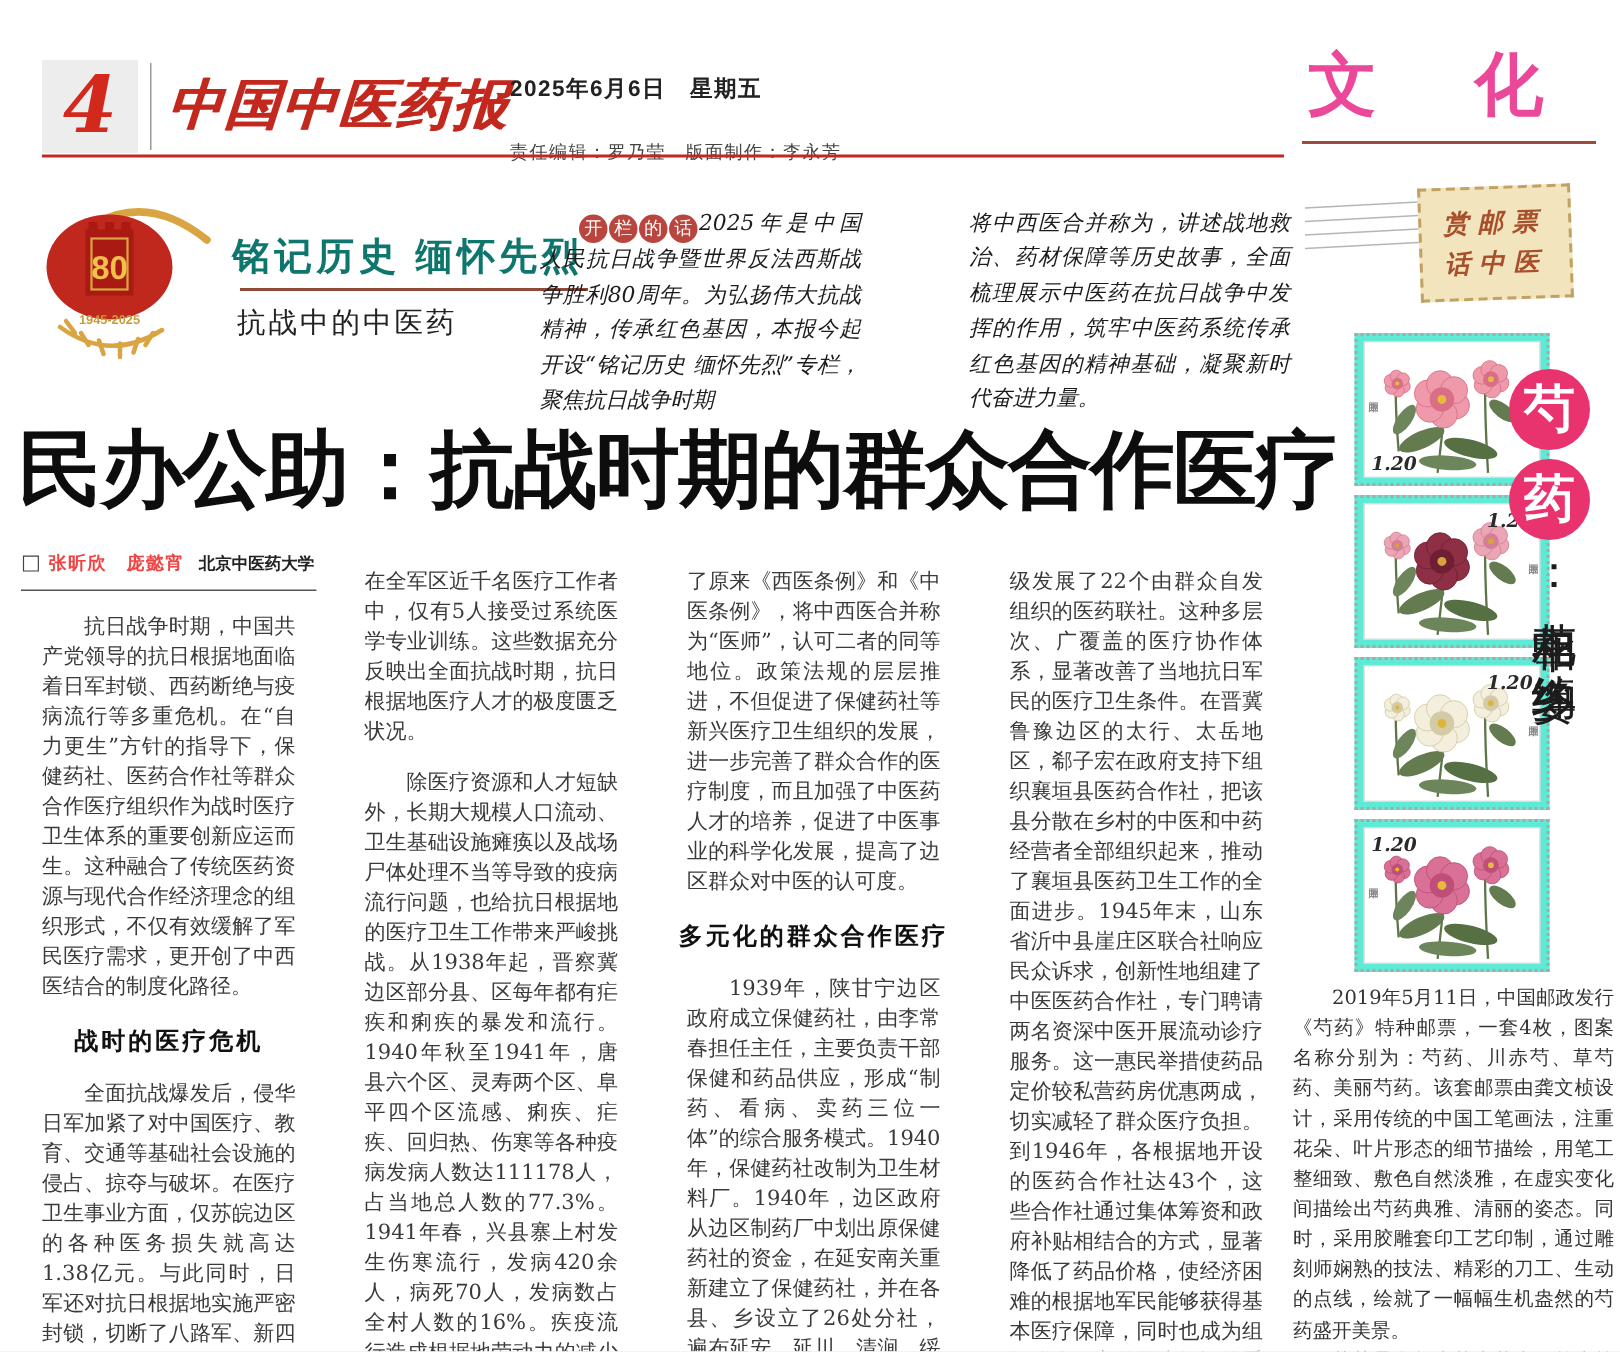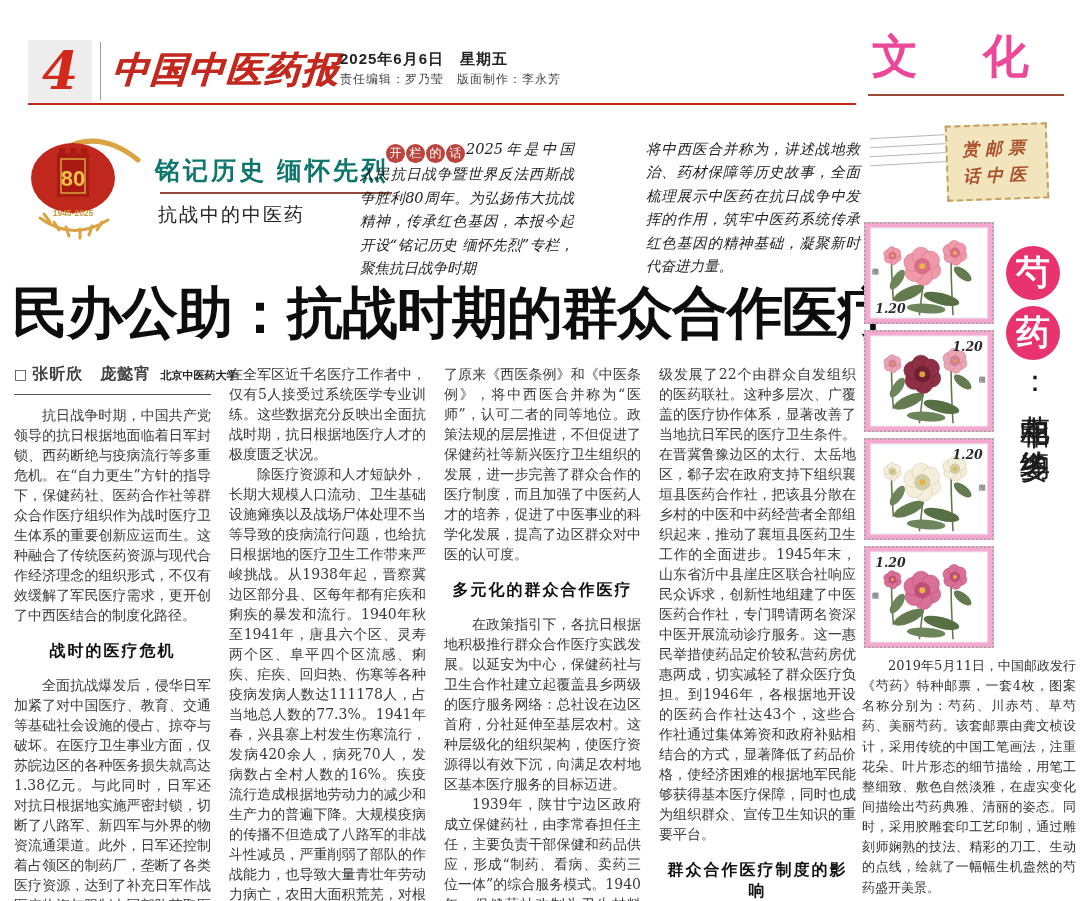--- a/index.html
+++ b/index.html
@@ -8,21 +8,21 @@
   
   .hdr-numbox{position:absolute;left:28px;top:40px;width:64px;height:62px;background:#ededed;
       display:flex;align-items:center;justify-content:center;}
   .hdr-num{font-size:52px;font-weight:bold;font-style:italic;color:#d3281c;line-height:1;}
   .hdr-sep{position:absolute;left:100px;top:42px;width:1px;height:58px;background:#9a9a9a;}
   .masthead{position:absolute;left:112px;top:46px;font-size:36px;font-weight:bold;font-style:italic;
       color:#c3281e;letter-spacing:2px;transform:skewX(-4deg);white-space:nowrap;
       text-shadow:1px 0 0 #c3281e;}
   .hdr-meta{position:absolute;left:340px;top:50px;font-family:"Liberation Sans",sans-serif;}
   .hdr-date{font-size:15px;font-weight:bold;color:#222;letter-spacing:1px;}
-  .hdr-credits{font-size:12px;color:#444;margin-top:2px;letter-spacing:1px;}
+  .hdr-credits{font-size:12px;color:#444;margin-top:24px;letter-spacing:1px;}
   .hdr-rule-left{position:absolute;left:28px;top:103px;width:828px;height:2px;background:#c3281e;}
   .section-title{position:absolute;left:872px;top:26px;width:192px;text-align:left;
       font-size:46px;font-weight:bold;color:#ec4899;letter-spacing:26px;
       font-family:"Liberation Sans",sans-serif;white-space:nowrap;}
   .hdr-rule-right{position:absolute;left:868px;top:94px;width:196px;height:2px;background:#9c4a3a;}
   
   .emblem{position:absolute;left:28px;top:126px;width:120px;height:114px;}
   .slogan{position:absolute;left:155px;top:154px;font-size:25px;font-weight:bold;color:#0f766e;
       letter-spacing:3px;font-family:"Liberation Sans",sans-serif;white-space:nowrap;}
   .slogan-rule{position:absolute;left:160px;top:192px;width:232px;height:2px;background:#8f4a3a;}
@@ -38,37 +38,37 @@
   .intro-lead-indent{display:inline-block;width:26px;}
   
   .headline{position:absolute;left:12px;top:276px;width:858px;font-size:56px;font-weight:900;
       color:#0d0d0d;letter-spacing:-1px;font-family:"Liberation Sans",sans-serif;white-space:nowrap;}
   
   .cols{position:absolute;left:14px;top:364px;width:844px;height:537px;display:flex;gap:18px;
       overflow:hidden;}
   .col{width:197px;flex:0 0 197px;}
   .byline{border-bottom:1px solid #555;padding-bottom:9px;margin-bottom:10px;white-space:nowrap;}
   .byline-mark{color:#444;font-size:14px;}
-  .byline-authors{font-size:16px;font-weight:bold;color:#404040;
+  .byline-authors{font-size:12px;font-weight:bold;color:#ef4444;
       font-family:"Liberation Sans",sans-serif;letter-spacing:1px;}
   .byline-affil{font-size:11px;font-weight:bold;color:#222;margin-left:4px;
       font-family:Liberation Mono, monospace;}
-  .para{margin:0;font-size:14px;line-height:20px;text-align:justify;color:#3a3a3a;text-indent:2em;}
+  .para{margin:14px;font-size:14px;line-height:20px;text-align:justify;color:#3a3a3a;text-indent:2em;}
   .para.no-indent{text-indent:0;}
   .subhead{margin:16px 0 13px;font-size:16px;font-weight:bold;text-align:center;color:#111;
       letter-spacing:2px;font-family:"Liberation Sans",sans-serif;}
   
   .postal-lines{position:absolute;left:870px;top:136px;width:82px;}
   .postal-lines div{height:1px;background:#b5b5b5;margin-bottom:8px;transform:skewY(-3deg);}
   .stamp-badge{position:absolute;left:946px;top:124px;width:98px;height:72px;background:#f2e4bd;
       border:2px dashed #c2a264;transform:rotate(-2deg);display:flex;flex-direction:column;
       align-items:center;justify-content:center;gap:4px;}
   .stamp-badge div{font-size:17px;font-weight:bold;color:#a8502c;letter-spacing:6px;
       font-style:italic;}
-  .stamp{position:absolute;left:864px;width:130px;height:102px;background:#f9a8d4;
+  .stamp{position:absolute;left:903px;width:130px;height:102px;background:#5eead4;
       border:2px dotted #a8a8a8;box-sizing:border-box;}
   .stamp svg{display:block;width:100%;height:100%;}
   .title-circle{position:absolute;left:1006px;width:54px;height:54px;border-radius:50%;
       display:flex;align-items:center;justify-content:center;color:#fff;font-size:34px;
       font-weight:bold;font-family:"Liberation Sans",sans-serif;}
   .v-title{position:absolute;left:1014px;top:360px;height:310px;writing-mode:vertical-rl;
       text-orientation:upright;font-size:30px;color:#1c1c1c;letter-spacing:1px;
       font-family:"Liberation Sans",sans-serif;}
   .sidebar-text{position:absolute;left:862px;top:656px;width:214px;}
   .sidebar-text p{margin:0;font-size:13px;line-height:1.55;text-align:justify;color:#333;
@@ -130,21 +130,20 @@
         <h3 class="subhead">战时的医疗危机</h3>
         <p class="para">全面抗战爆发后，侵华日军加紧了对中国医疗、教育、交通等基础社会设施的侵占、掠夺与破坏。在医疗卫生事业方面，仅苏皖边区的各种医务损失就高达1.38亿元。与此同时，日军还对抗日根据地实施严密封锁，切断了八路军、新四军与外界的物资流通渠道。此外，日军还控制着占领区的制药厂，垄断了各类医疗资源，达到了补充日军作战医疗物资与限制中国部队获取医疗物资的双重效果。另一方面，1939年秋季之后，随着反共摩擦加剧，国民政府中断了对八路军的常规物资补给。日伪军的军事围堵、国民党的经济封锁、根据地薄弱的经济条件以及八路军有限的生产能力等因素相互叠加，导致抗日根据地药品供给的严重困难。在这种背景下，寻找替代性药物资源成为突破封锁、缓解药品匮乏的迫切需求。</p>
       </div>
     <div class="col" id="col-1">
         <p class="para no-indent">在全军区近千名医疗工作者中，仅有5人接受过系统医学专业训练。这些数据充分反映出全面抗战时期，抗日根据地医疗人才的极度匮乏状况。</p>
         <p class="para">除医疗资源和人才短缺外，长期大规模人口流动、卫生基础设施瘫痪以及战场尸体处理不当等导致的疫病流行问题，也给抗日根据地的医疗卫生工作带来严峻挑战。从1938年起，晋察冀边区部分县、区每年都有疟疾和痢疾的暴发和流行。1940年秋至1941年，唐县六个区、灵寿两个区、阜平四个区流感、痢疾、疟疾、回归热、伤寒等各种疫病发病人数达111178人，占当地总人数的77.3%。1941年春，兴县寨上村发生伤寒流行，发病420余人，病死70人，发病数占全村人数的16%。疾疫流行造成根据地劳动力的减少和生产力的普遍下降。大规模疫病的传播不但造成了八路军的非战斗性减员，严重削弱了部队的作战能力，也导致大量青壮年劳动力病亡，农田大面积荒芜，对根据地的农业生产和经济建设造成毁灭性打击。</p>
       </div>
     <div class="col" id="col-2">
         <p class="para no-indent">了原来《西医条例》和《中医条例》，将中西医合并称为“医师”，认可二者的同等地位。政策法规的层层推进，不但促进了保健药社等新兴医疗卫生组织的发展，进一步完善了群众合作的医疗制度，而且加强了中医药人才的培养，促进了中医事业的科学化发展，提高了边区群众对中医的认可度。</p>
         <h3 class="subhead">多元化的群众合作医疗</h3>
-        <p class="para">在政策指引下，各抗日根据地积极推行群众合作医疗实践发展。以延安为中心，保健药社与卫生合作社建立起覆盖县乡两级的医疗服务网络：总社设在边区首府，分社延伸至基层农村。这种层级化的组织架构，使医疗资源得以有效下沉，向满足农村地区基本医疗服务的目标迈进。</p>
         <p class="para">1939年，陕甘宁边区政府成立保健药社，由李常春担任主任，主要负责干部保健和药品供应，形成“制药、看病、卖药三位一体”的综合服务模式。1940年，保健药社改制为卫生材料厂。1940年，边区政府从边区制药厂中划出原保健药社的资金，在延安南关重新建立了保健药社，并在各县、乡设立了26处分社，遍布延安、延川、清涧、绥德等20个市、县。而到了1944年，据《解放日报》统计，保健药社数量已经达到了400个。保健药社不仅从事药品生产，还提供中医诊疗和中药销售服务。病人可以随到随诊，无需挂号手续。同时，医生出诊时不额外收取报酬，药价相对较低，对灾民实行免费政策，对军属则给予九折优惠。保健药社还实行医生轮流下乡制度，通过采集土产药材和改良中药，推动了中药的科学化和现代化。</p>
       </div>
     <div class="col" id="col-3">
         <p class="para no-indent">级发展了22个由群众自发组织的医药联社。这种多层次、广覆盖的医疗协作体系，显著改善了当地抗日军民的医疗卫生条件。在晋冀鲁豫边区的太行、太岳地区，郗子宏在政府支持下组织襄垣县医药合作社，把该县分散在乡村的中医和中药经营者全部组织起来，推动了襄垣县医药卫生工作的全面进步。1945年末，山东省沂中县崖庄区联合社响应民众诉求，创新性地组建了中医医药合作社，专门聘请两名资深中医开展流动诊疗服务。这一惠民举措使药品定价较私营药房优惠两成，切实减轻了群众医疗负担。到1946年，各根据地开设的医药合作社达43个，这些合作社通过集体筹资和政府补贴相结合的方式，显著降低了药品价格，使经济困难的根据地军民能够获得基本医疗保障，同时也成为组织群众、宣传卫生知识的重要平台。</p>
         <h3 class="subhead">群众合作医疗制度的影响</h3>
       </div>
   </div>
 
   <div class="postal-lines">
     <div></div>

